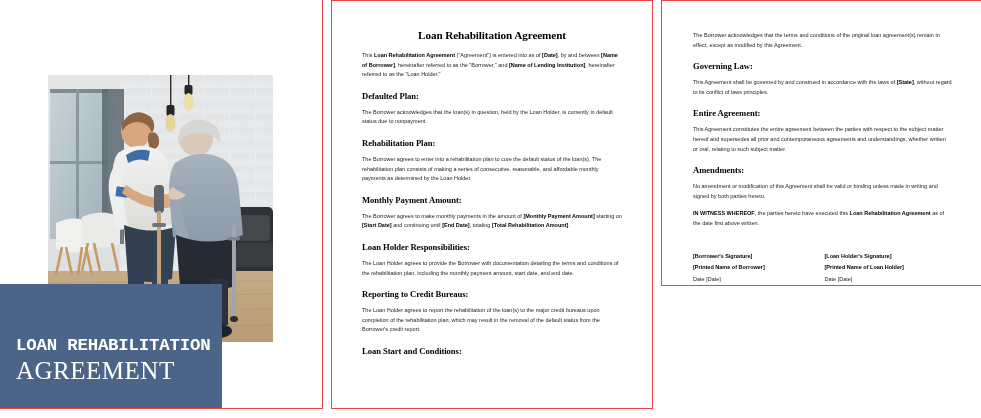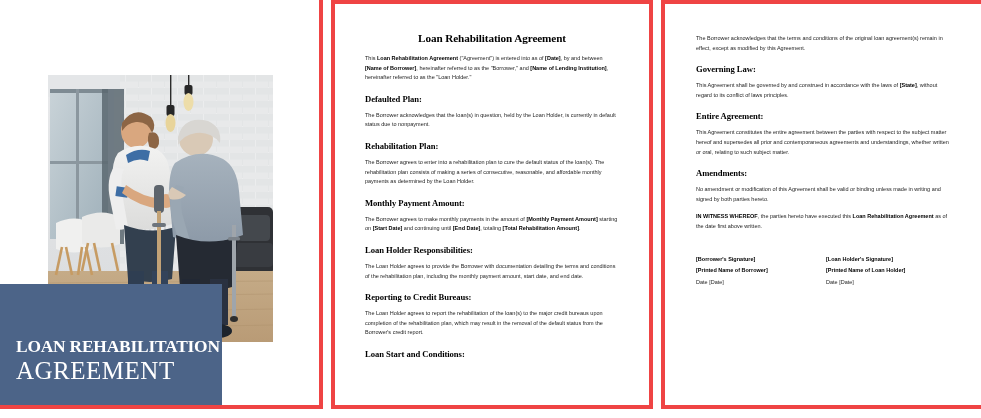--- a/index.html
+++ b/index.html
@@ -16,27 +16,27 @@
     position: relative;
     width: 981px;
     height: 418px;
     background: #ffffff;
   }
 
   
   .page {
     position: absolute;
     background: #ffffff;
-    border: 4px solid #ef4444;
+    border: 1px solid #ef4444;
     box-sizing: border-box;
     overflow: hidden;
   }
   #page-cover  { left: 0px;   top: 0px; width: 323px; height: 409px; border-left: none; border-top: none; }
   #page-two    { left: 331px; top: 0px; width: 322px; height: 409px; }
-  #page-three  { left: 661px; top: 0px; width: 320px; height: 409px; border-right: none; }
+  #page-three  { left: 661px; top: 0px; width: 320px; height: 286px; border-right: none; }
 
   
   #cover-photo {
     position: absolute;
     left: 48px;
     top: 75px;
     width: 225px;
     height: 267px;
     overflow: hidden;
     background: #cfd3d6;
@@ -64,21 +64,21 @@
     position: absolute;
     left: 0px;
     top: 336px;
     width: 222px;
     padding: 0 14px 0 16px;
     box-sizing: border-box;
     z-index: 5;
   }
   #cover-title-line1 {
     color: #ffffff;
-    font-family: Liberation Serif, serif;
+    font-family: Liberation Mono, monospace;
     font-weight: bold;
     font-size: 17.4px;
     letter-spacing: -0.2px;
     line-height: 20px;
     white-space: nowrap;
   }
   #cover-title-line2 {
     color: #ffffff;
     font-family: "Liberation Serif", serif;
     font-weight: normal;

